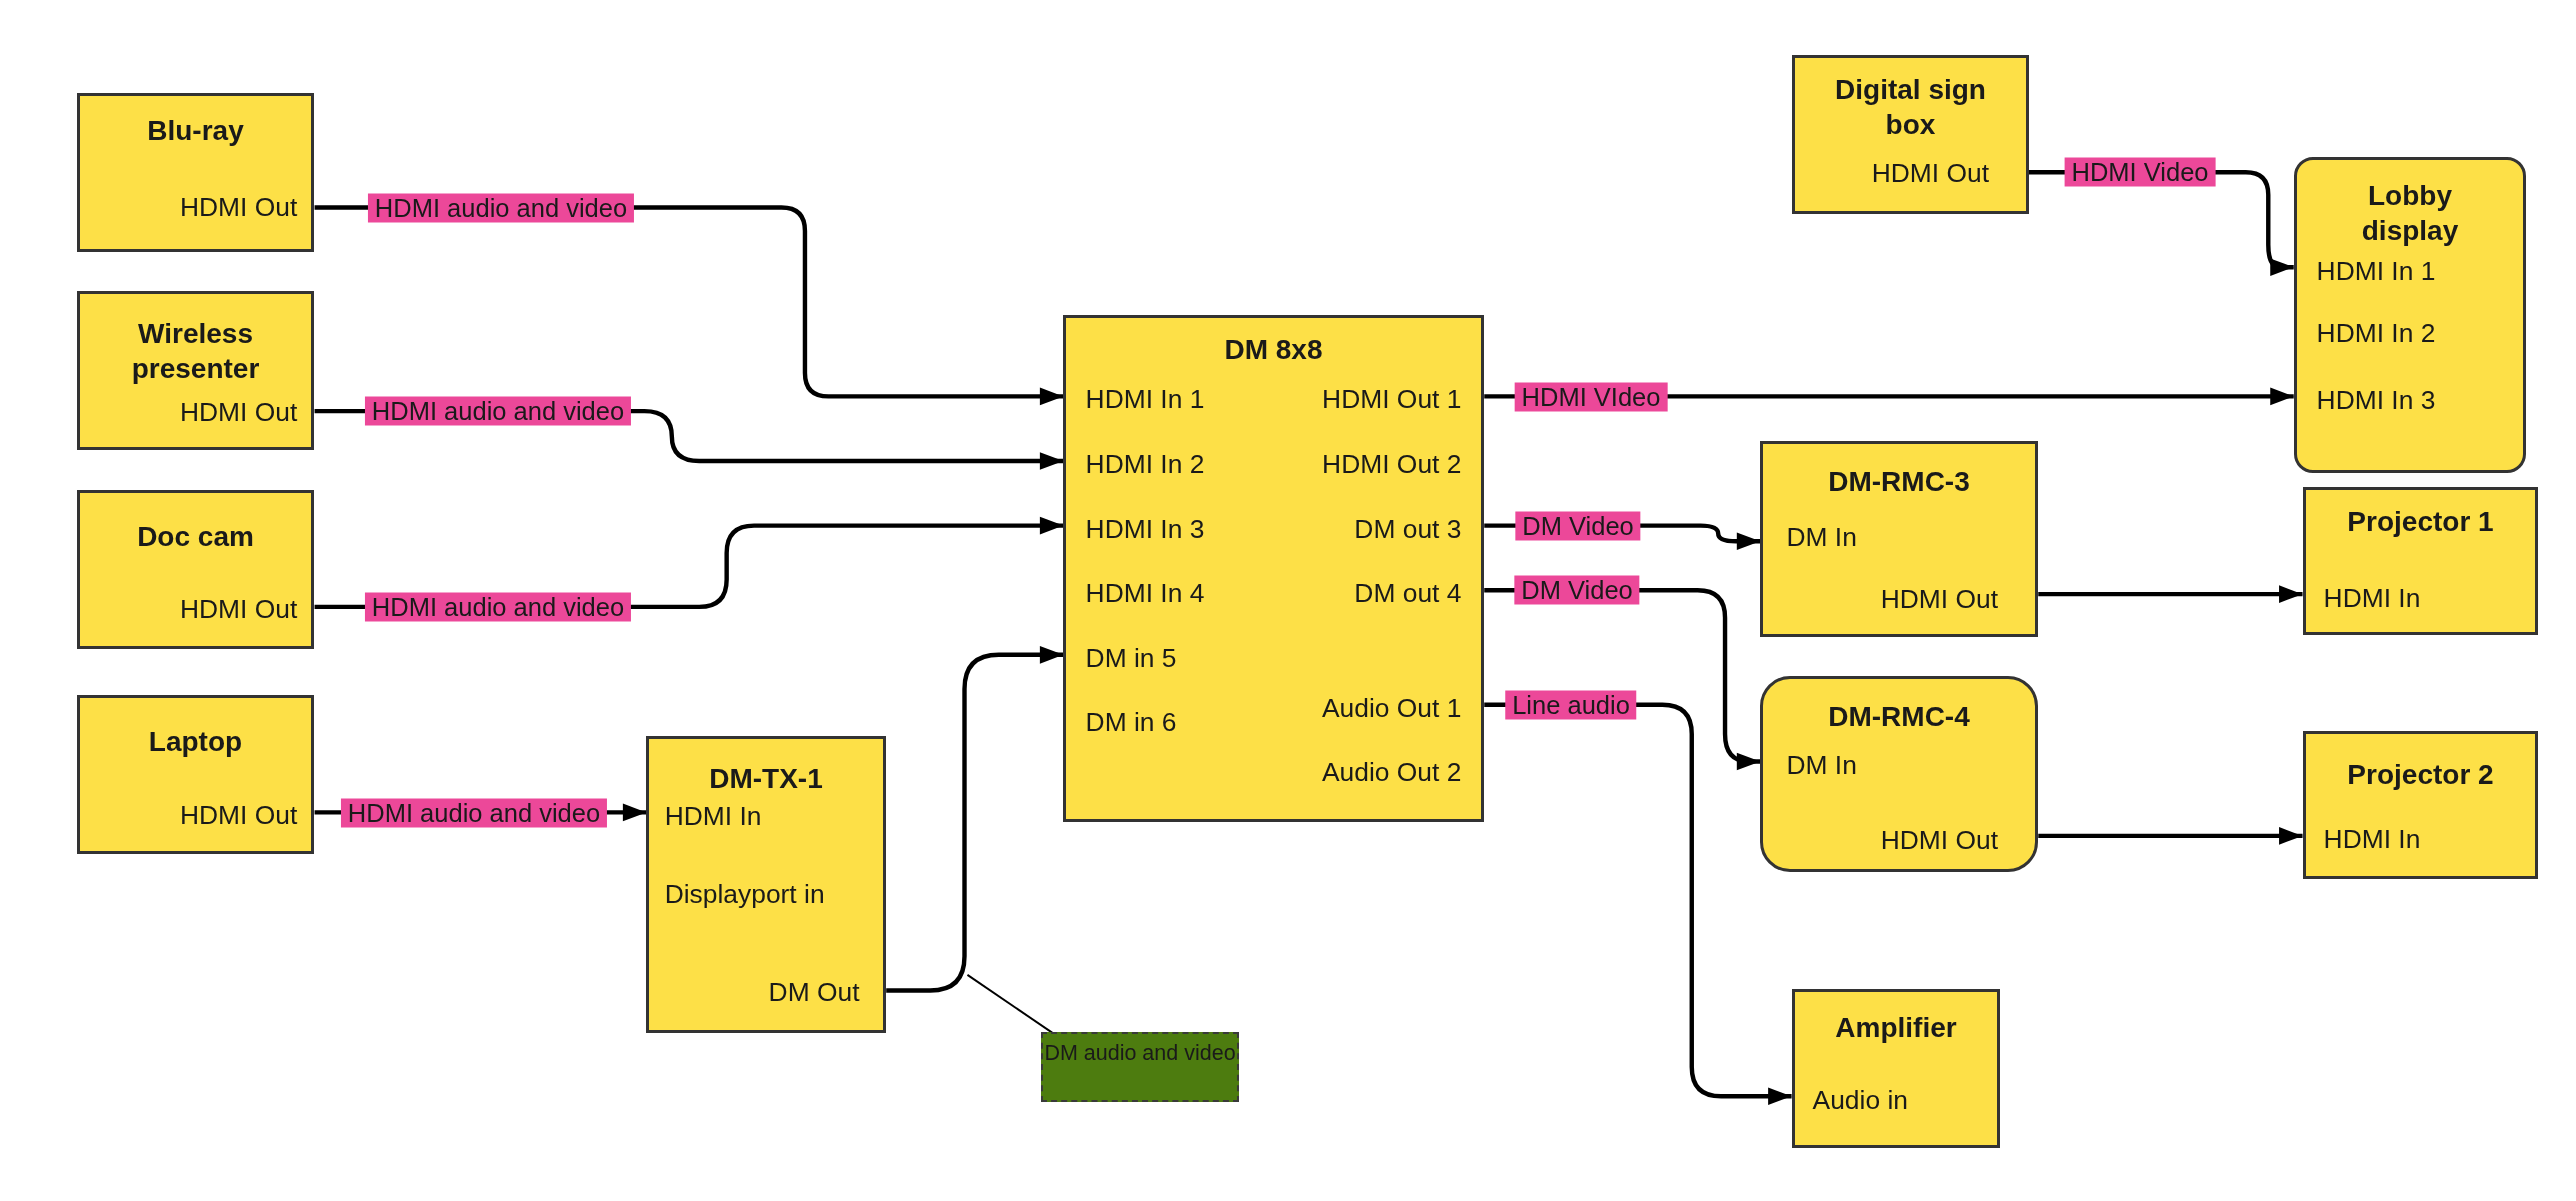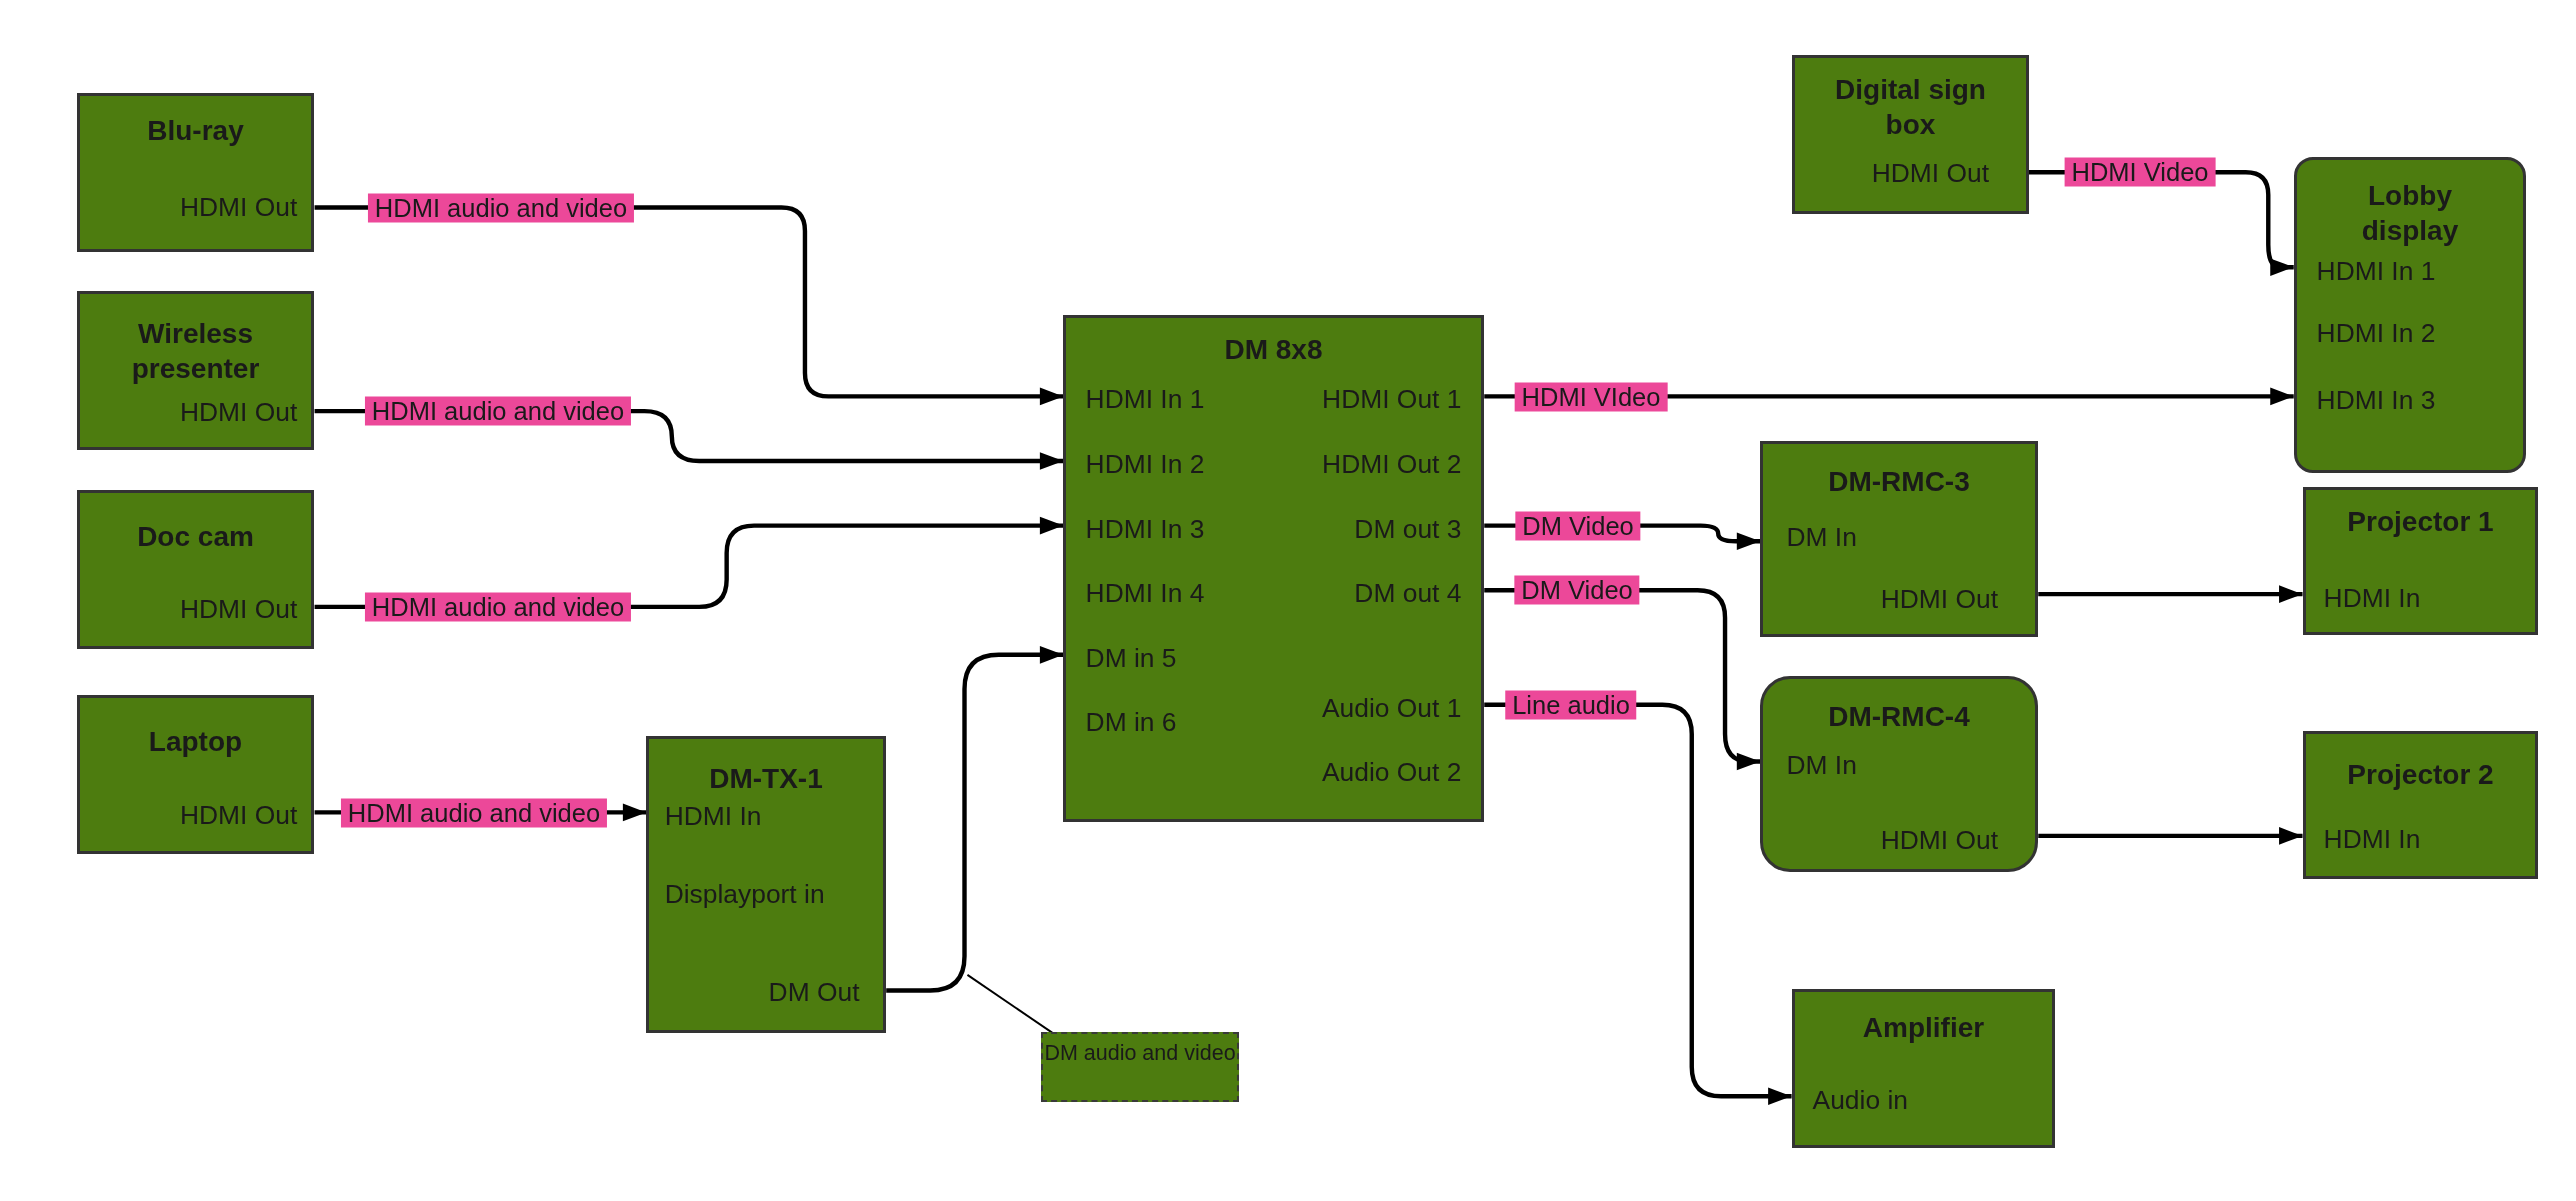--- a/index.html
+++ b/index.html
@@ -1,18 +1,18 @@
 <!DOCTYPE html>
 <html><head>
 <meta charset="utf-8">
 <style>
   html,body{margin:0;padding:0;background:#fff;}
   #canvas{position:relative;width:2576px;height:1201px;background:#ffffff;
     font-family:"Liberation Sans", sans-serif;color:#1a1a1a;overflow:hidden;}
-  .box{position:absolute;border:3.9px solid #333;background:#4d7c0f;box-sizing:border-box;}
+  .box{position:absolute;border:3.9px solid #333;background:#fde047;box-sizing:border-box;}
   .note{position:absolute;border:2px dashed #3a3a3a;background:#4d7c0f;box-sizing:border-box;
     font-size:21.5px;line-height:27.4px;text-align:center;padding-top:5.9px;}
   .title{position:absolute;left:0;right:0;text-align:center;font-weight:bold;
     font-size:28px;line-height:35px;}
   .port{position:absolute;font-size:26.4px;white-space:nowrap;transform:translateY(-50%);}
   .port.pl{left:19.6px;}
   .port.pr{right:19.6px;text-align:right;}
   .clabel{position:absolute;transform:translate(-50%,-50%);background:#ec4899;
     padding:0 6.9px;font-size:25.5px;white-space:nowrap;}
   svg#wires{position:absolute;left:0;top:0;}
@@ -115,21 +115,21 @@
     <div class="title" style="top:19.6px;">DM-RMC-4</div>
     <div class="port pl" style="top:86px;left:23.5px;">DM In</div>
     <div class="port pr" style="top:161px;right:37px;">HDMI Out</div>
   </div>
 
   <div class="box" style="left:2303px;top:731px;width:235px;height:148px;">
     <div class="title" style="top:13.7px;margin-top:9px;">Projector 2</div>
     <div class="port pl" style="top:105px;left:17.6px;">HDMI In</div>
   </div>
 
-  <div class="box" style="left:1792px;top:989px;width:263px;height:159px;">
+  <div class="box" style="left:1792px;top:989px;width:208px;height:159px;">
     <div class="title" style="top:17.6px;">Amplifier</div>
     <div class="port pl" style="top:108px;left:17.6px;">Audio in</div>
   </div>
 
   <div class="clabel" style="left:501px;top:208px;">HDMI audio and video</div>
   <div class="clabel" style="left:498px;top:411px;">HDMI audio and video</div>
   <div class="clabel" style="left:498px;top:607px;">HDMI audio and video</div>
   <div class="clabel" style="left:474px;top:813px;">HDMI audio and video</div>
   <div class="clabel" style="left:1591px;top:397px;">HDMI VIdeo</div>
   <div class="clabel" style="left:1578px;top:526px;">DM Video</div>

